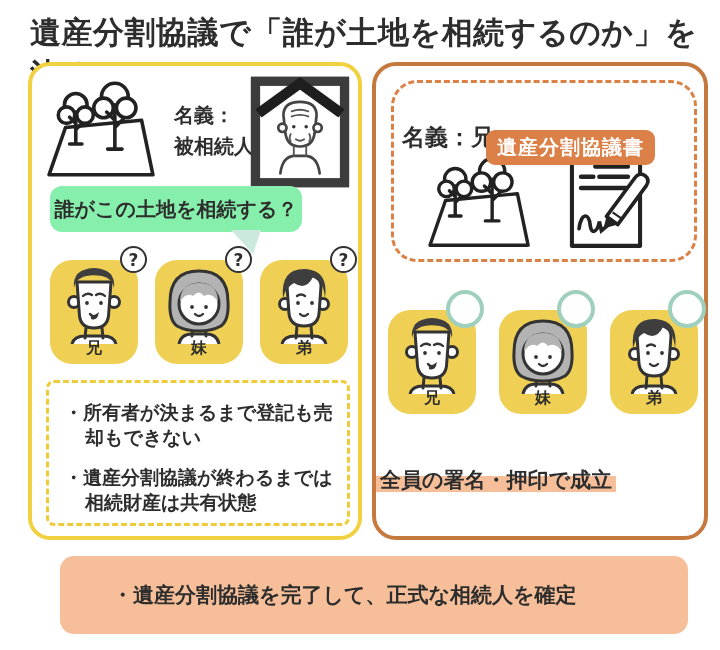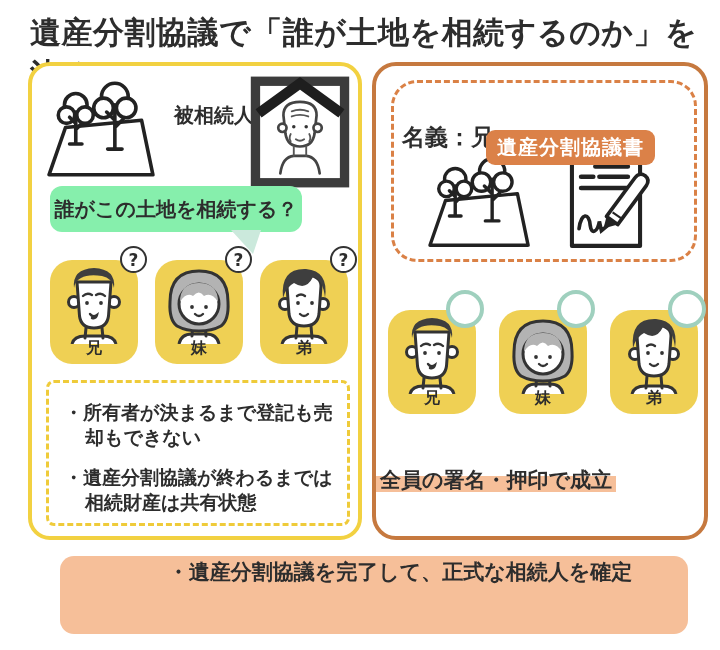--- a/index.html
+++ b/index.html
@@ -48,21 +48,21 @@
              font-size:20px;font-weight:700;padding:4px 11px;letter-spacing:1px;z-index:2;margin-top:37px;}
   .owner-r{position:absolute;left:26px;top:56px;font-size:23px;font-weight:600;}
   .land-r{position:absolute;left:48px;top:84px;}
   .doc-icon{position:absolute;left:176px;top:66px;}
   .result{position:absolute;left:0;top:400px;width:100%;text-align:left;}
   .hl{font-size:21px;font-weight:700;background:linear-gradient(transparent 32%,#F6BF99 32%);
       padding:0 4px;}
 
   
   .footer{position:absolute;left:60px;top:556px;width:628px;height:78px;background:#F6BF99;
-          border-radius:14px;display:flex;flex-direction:row;justify-content:center;
+          border-radius:14px;display:flex;flex-direction:column;justify-content:center;
           padding-left:52px;box-sizing:border-box;}
   .footer p{margin:2px 0;font-size:21px;font-weight:700;}
 </style>
 </head>
 <body>
 
 <div class="stage">
 
   <div class="title">遺産分割協議で「誰が土地を相続するのか」を決める</div>
 
@@ -78,20 +78,21 @@
           <circle cx="23" cy="40" r="8"></circle>
           <circle cx="41" cy="40" r="8"></circle>
       </g>
       <g fill="none" stroke="#222" stroke-width="3.5" stroke-linecap="round">
         <path d="M70 30 L70 73 M70 45 L62 37 M70 52 L78 44 M63 73 L77 73"></path>
         <path d="M32 37 L32 68 M32 48 L26 42 M32 54 L38 48 M26 68 L38 68"></path>
       </g>
     </svg>
 
     <div class="owner-l">
+      <div>名義：</div>
       <div>被相続人</div>
     </div>
 
     <svg class="portrait" width="104" height="116" viewBox="0 0 100 112">
       <rect x="7" y="7" width="86" height="98" fill="#fff" stroke="#3C3C3C" stroke-width="9"></rect>
       <path d="M10 38 L50 9 L90 38" fill="none" stroke="#1E1E1E" stroke-width="10"></path>
       <g fill="#fff" stroke="#444" stroke-width="2.6" stroke-linejoin="round" stroke-linecap="round">
         <path d="M34 40 Q34 27 50 27 Q66 27 66 40 L64 58 Q62 70 50 70 Q38 70 36 58 Z"></path>
         <circle cx="33" cy="52" r="4"></circle>
           <circle cx="67" cy="52" r="4"></circle>

